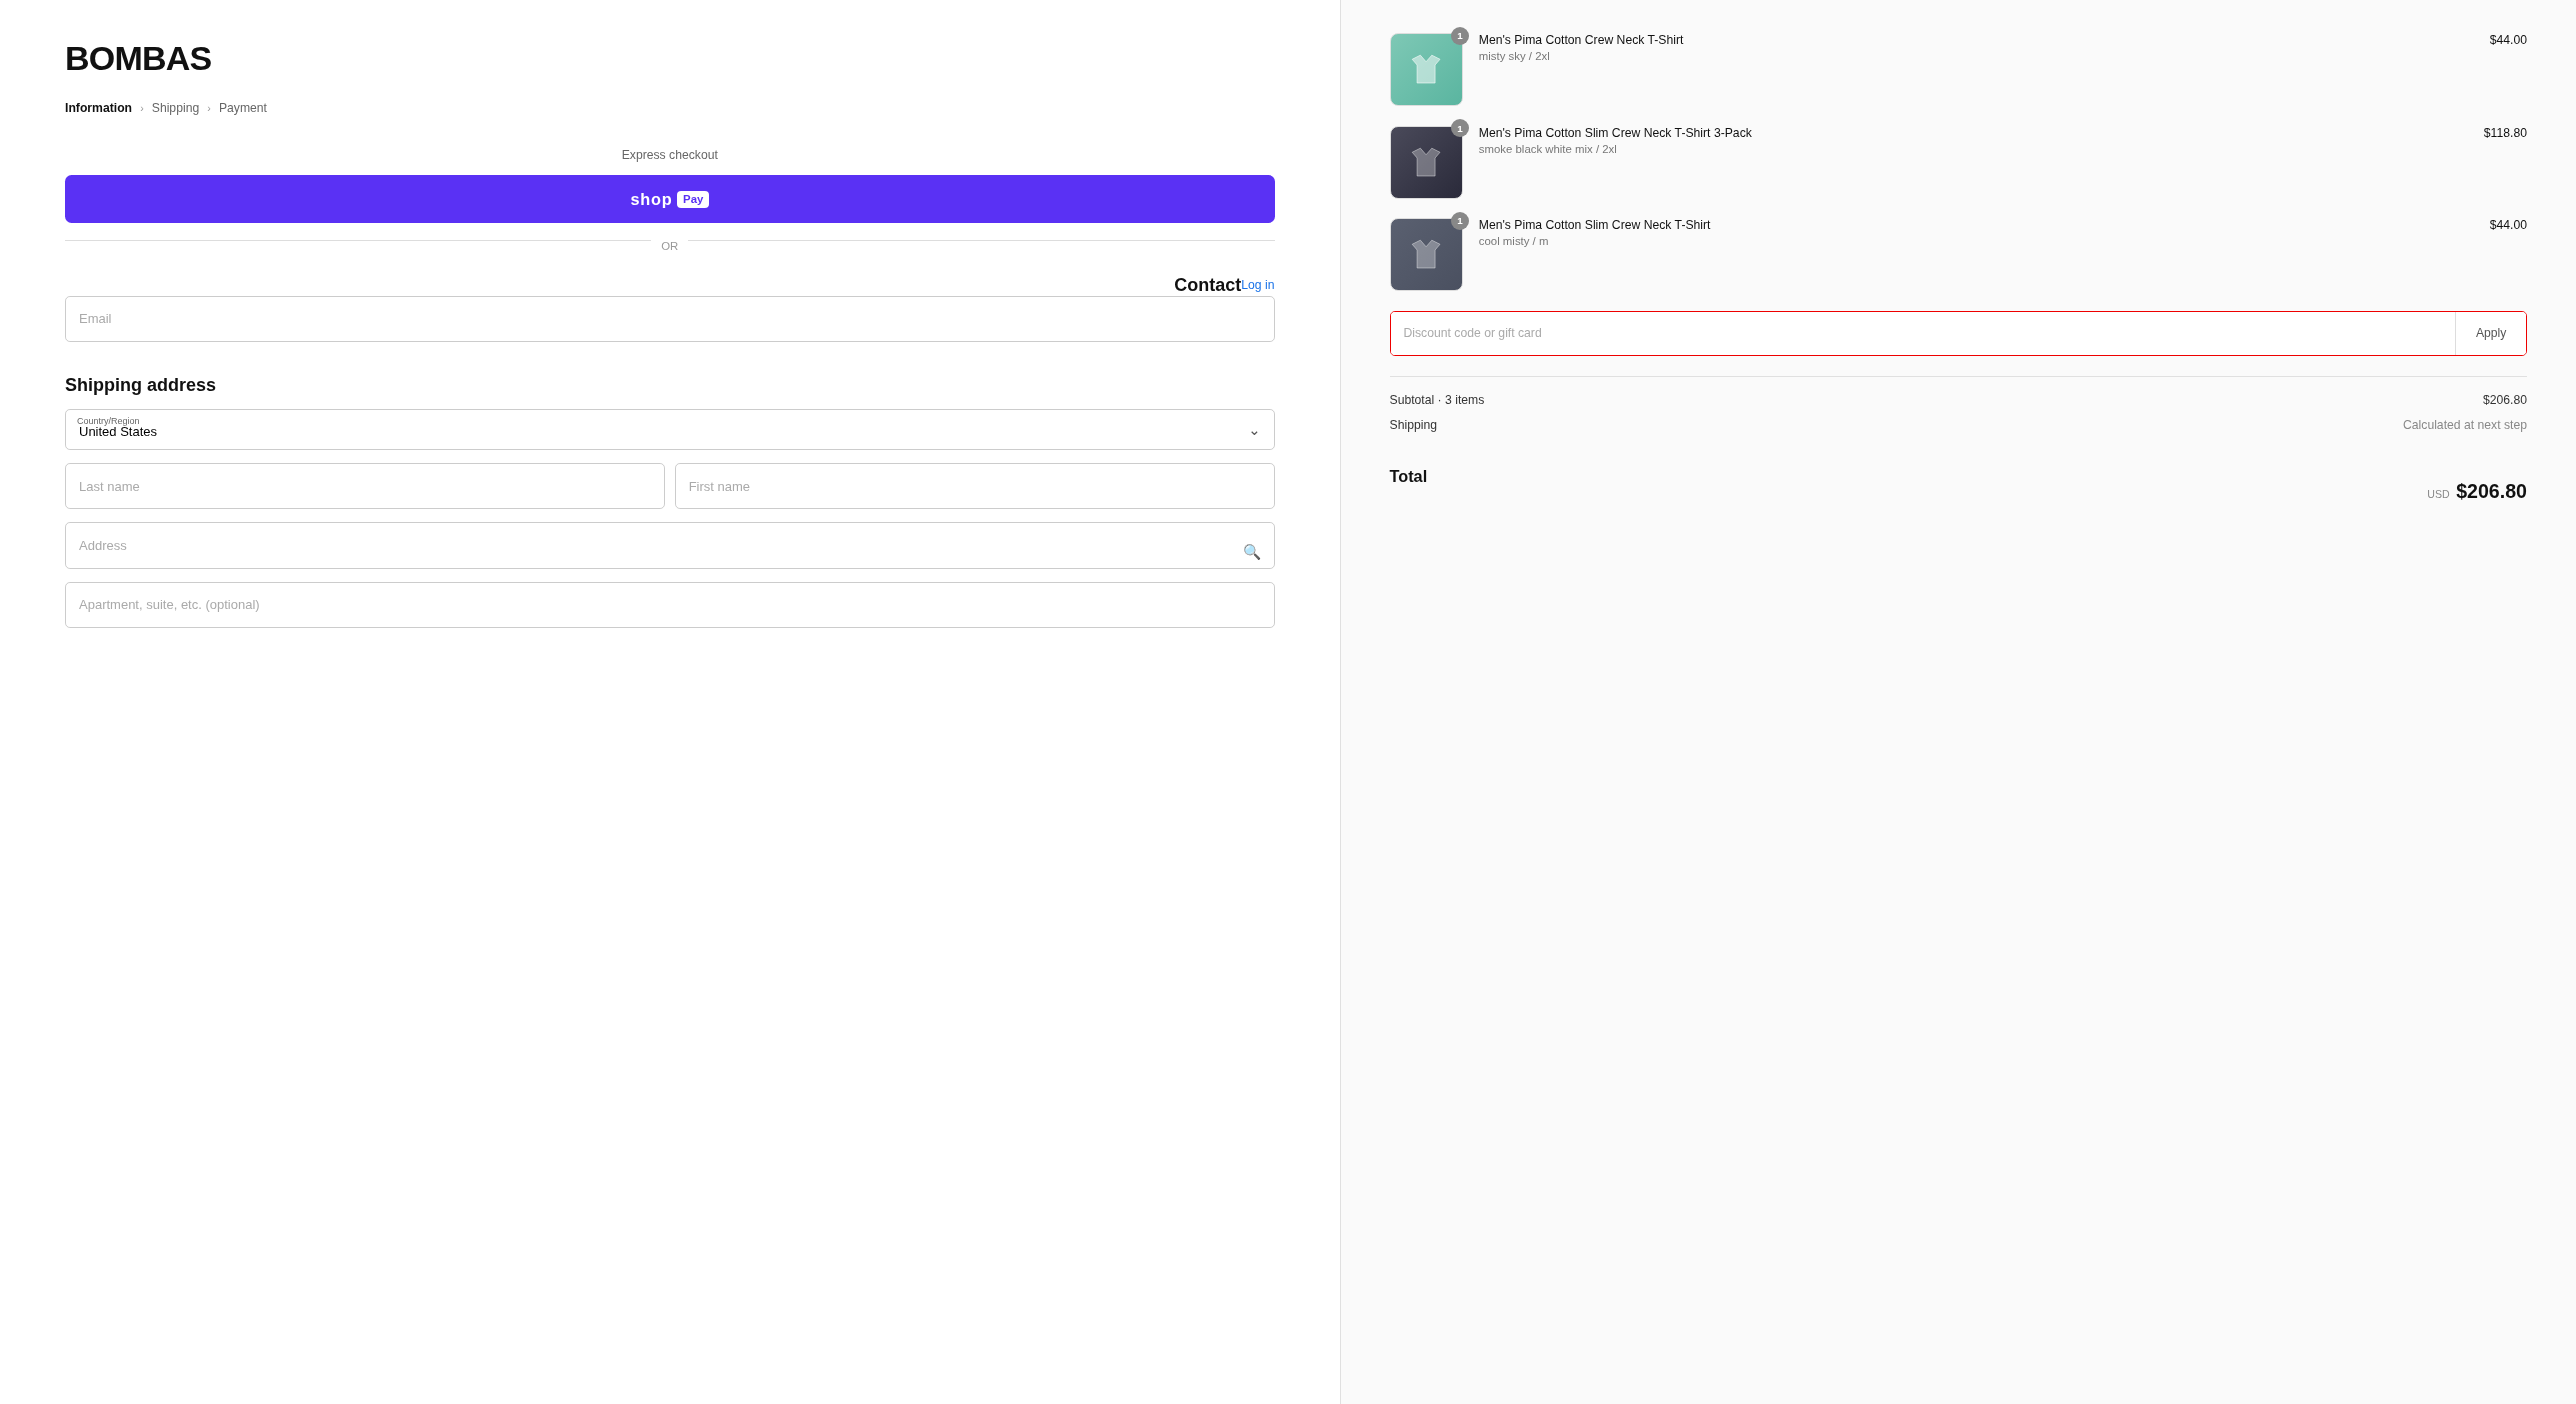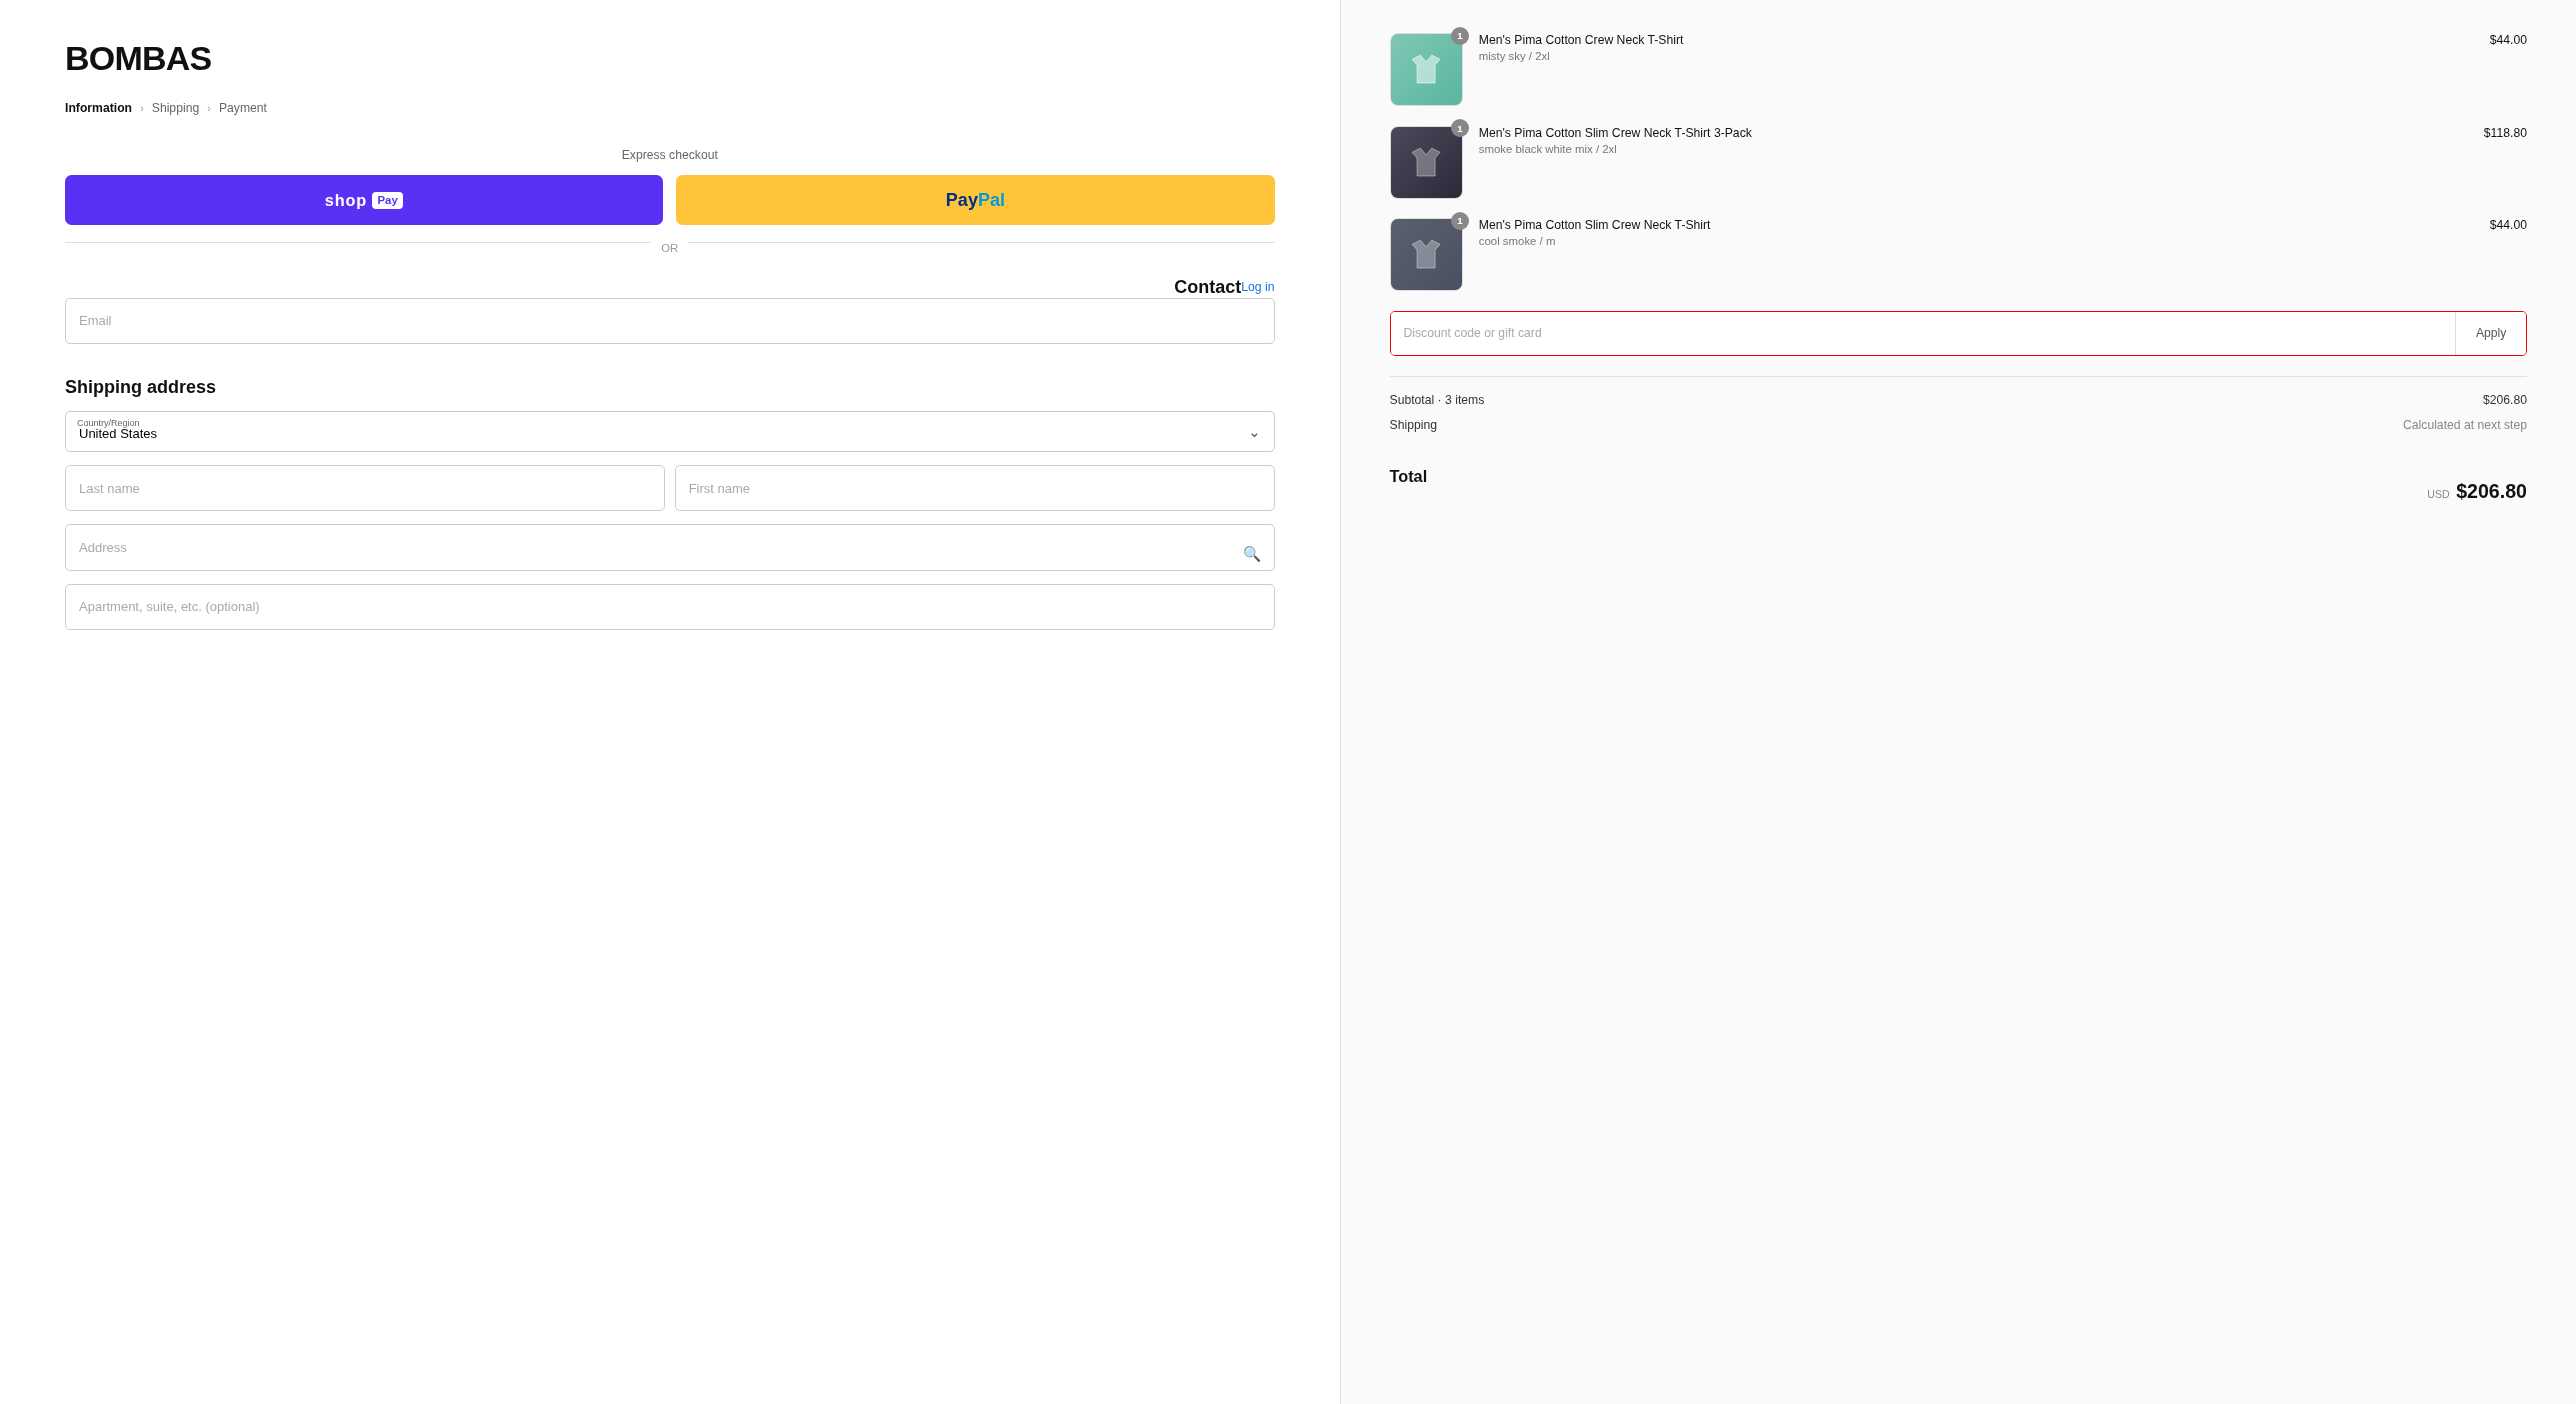--- a/index.html
+++ b/index.html
@@ -413,25 +413,20 @@
     <span>Payment</span>
   </nav>
 
   <div class="express-checkout-label">Express checkout</div>
 
   <div class="express-buttons">
     <button class="shop-pay-btn">
       <span class="shop-text">shop</span>
       <span class="shop-pay-badge">Pay</span>
     </button>
-    <button class="paypal-btn">
-      <span class="paypal-logo">
-        <span style="color:#003087;">Pay</span><span style="color:#009cde;">Pal</span>
-      </span>
-    </button>
   </div>
 
   <div class="or-divider">
     <span>OR</span>
   </div>
 
   <div class="section-header">
     <h2 class="section-title">Contact</h2>
     <a class="log-in-link">Log in</a>
   </div>
@@ -499,21 +494,21 @@
       <div class="item-image-wrapper">
         <div class="item-image tshirt-3">
           <svg width="45" height="45" viewBox="0 0 55 55">
             <path d="M10 15 L20 10 L27 18 L34 10 L44 15 L38 22 L38 44 L16 44 L16 22 Z" fill="rgba(255,255,255,0.3)" stroke="rgba(255,255,255,0.5)" stroke-width="1"></path>
           </svg>
         </div>
         <span class="item-badge">1</span>
       </div>
       <div class="item-details">
         <div class="item-name">Men's Pima Cotton Slim Crew Neck T-Shirt</div>
-        <div class="item-variant">cool smoke / m</div>
+        <div class="item-variant">cool misty / m</div>
       </div>
       <div class="item-price">$44.00</div>
     </div>
 
   </div>
 
   <div class="discount-section">
     <input class="discount-input" type="text" placeholder="Discount code or gift card" style="">
     <button class="apply-btn">Apply</button>
   </div>

